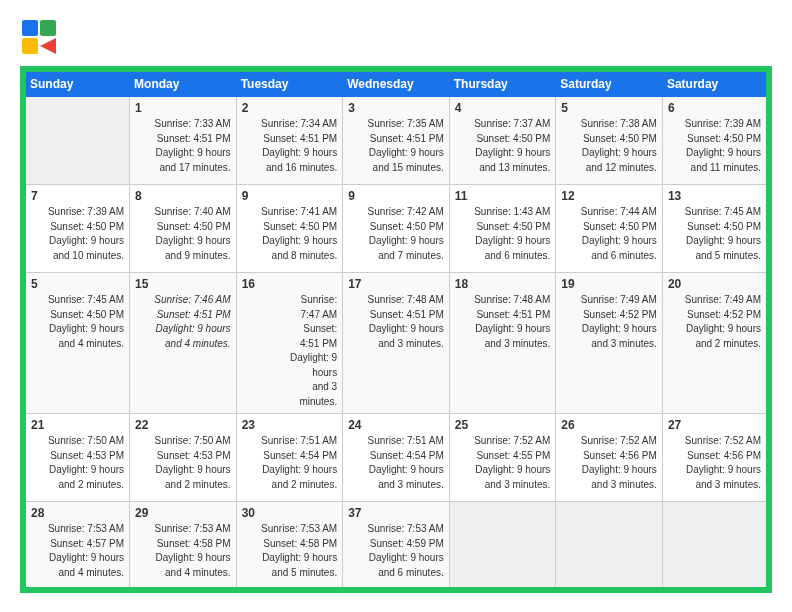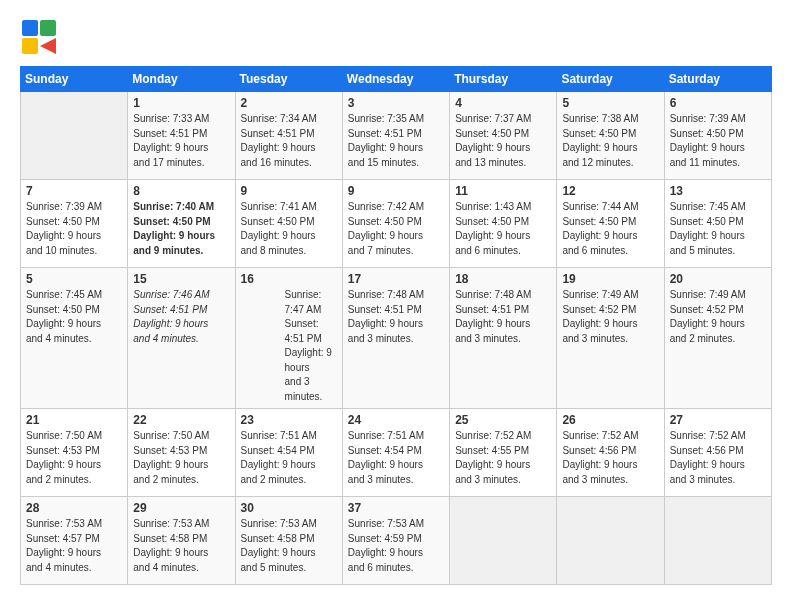--- a/index.html
+++ b/index.html
@@ -38,21 +38,21 @@
       line-height: 1.1;
     }
     .location {
       font-size: 14px;
       color: #555;
       margin-top: 2px;
     }
     .calendar {
       width: 100%;
       border-collapse: collapse;
-      border: 1px solid #22c55e;
+      border: 6px solid #22c55e;
       font-size: 10.5px;
     }
     .calendar thead tr th {
       background: #1a73e8;
       color: #fff;
       padding: 5px 4px;
       text-align: left;
       font-size: 12px;
       font-weight: bold;
       border: 1px solid #1a73e8;
@@ -72,20 +72,21 @@
     .cell-date {
       font-weight: bold;
       font-size: 12px;
       margin-bottom: 2px;
       display: block;
     }
     .cell-info {
       font-size: 10px;
       line-height: 1.45;
       color: #333;
+      text-align: right;
     }
     .empty-cell {
       background: #f0f0f0 !important;
     }
   </style>
 </head>
 <body>
 
 <div class="page">
   <div class="header">
@@ -168,21 +169,21 @@
         <tr>
           <td>
             <span class="cell-date">7</span>
             <div class="cell-info" style="white-space: pre-line;">Sunrise: 7:39 AM
 Sunset: 4:50 PM
 Daylight: 9 hours
 and 10 minutes.</div>
           </td>
           <td>
             <span class="cell-date">8</span>
-            <div class="cell-info" style="white-space: pre-line; font-weight: bold;">Sunrise: 7:40 AM
+            <div class="cell-info" style="white-space: pre-line;">Sunrise: 7:40 AM
 Sunset: 4:50 PM
 Daylight: 9 hours
 and 9 minutes.</div>
           </td>
           <td>
             <span class="cell-date">9</span>
             <div class="cell-info" style="white-space: pre-line;">Sunrise: 7:41 AM
 Sunset: 4:50 PM
 Daylight: 9 hours
 and 8 minutes.</div>

